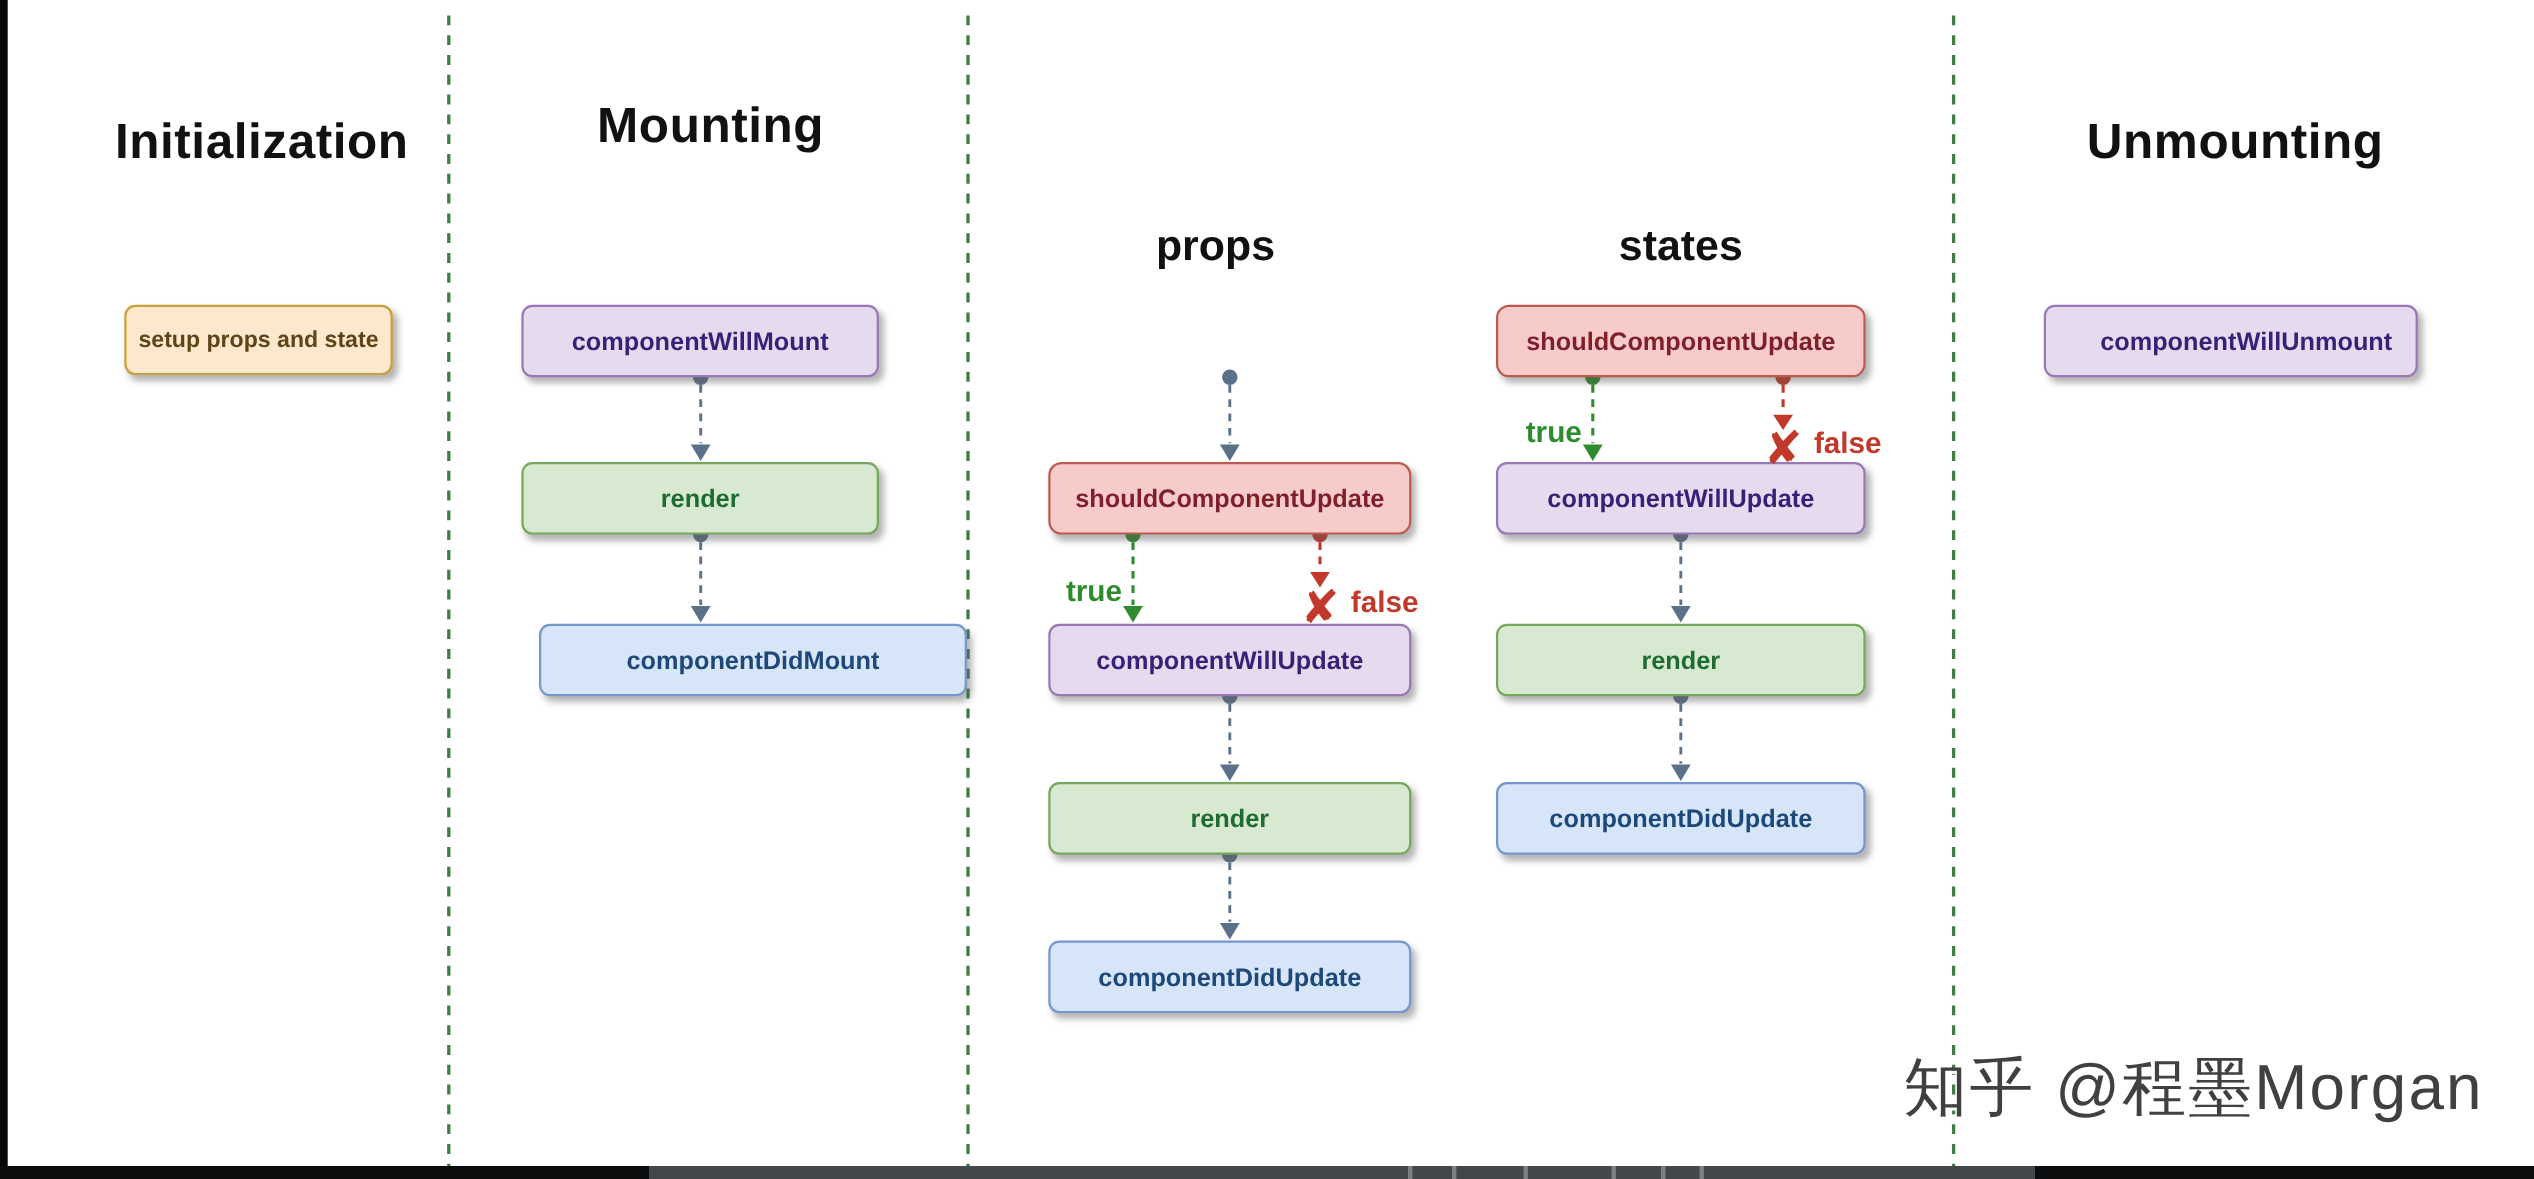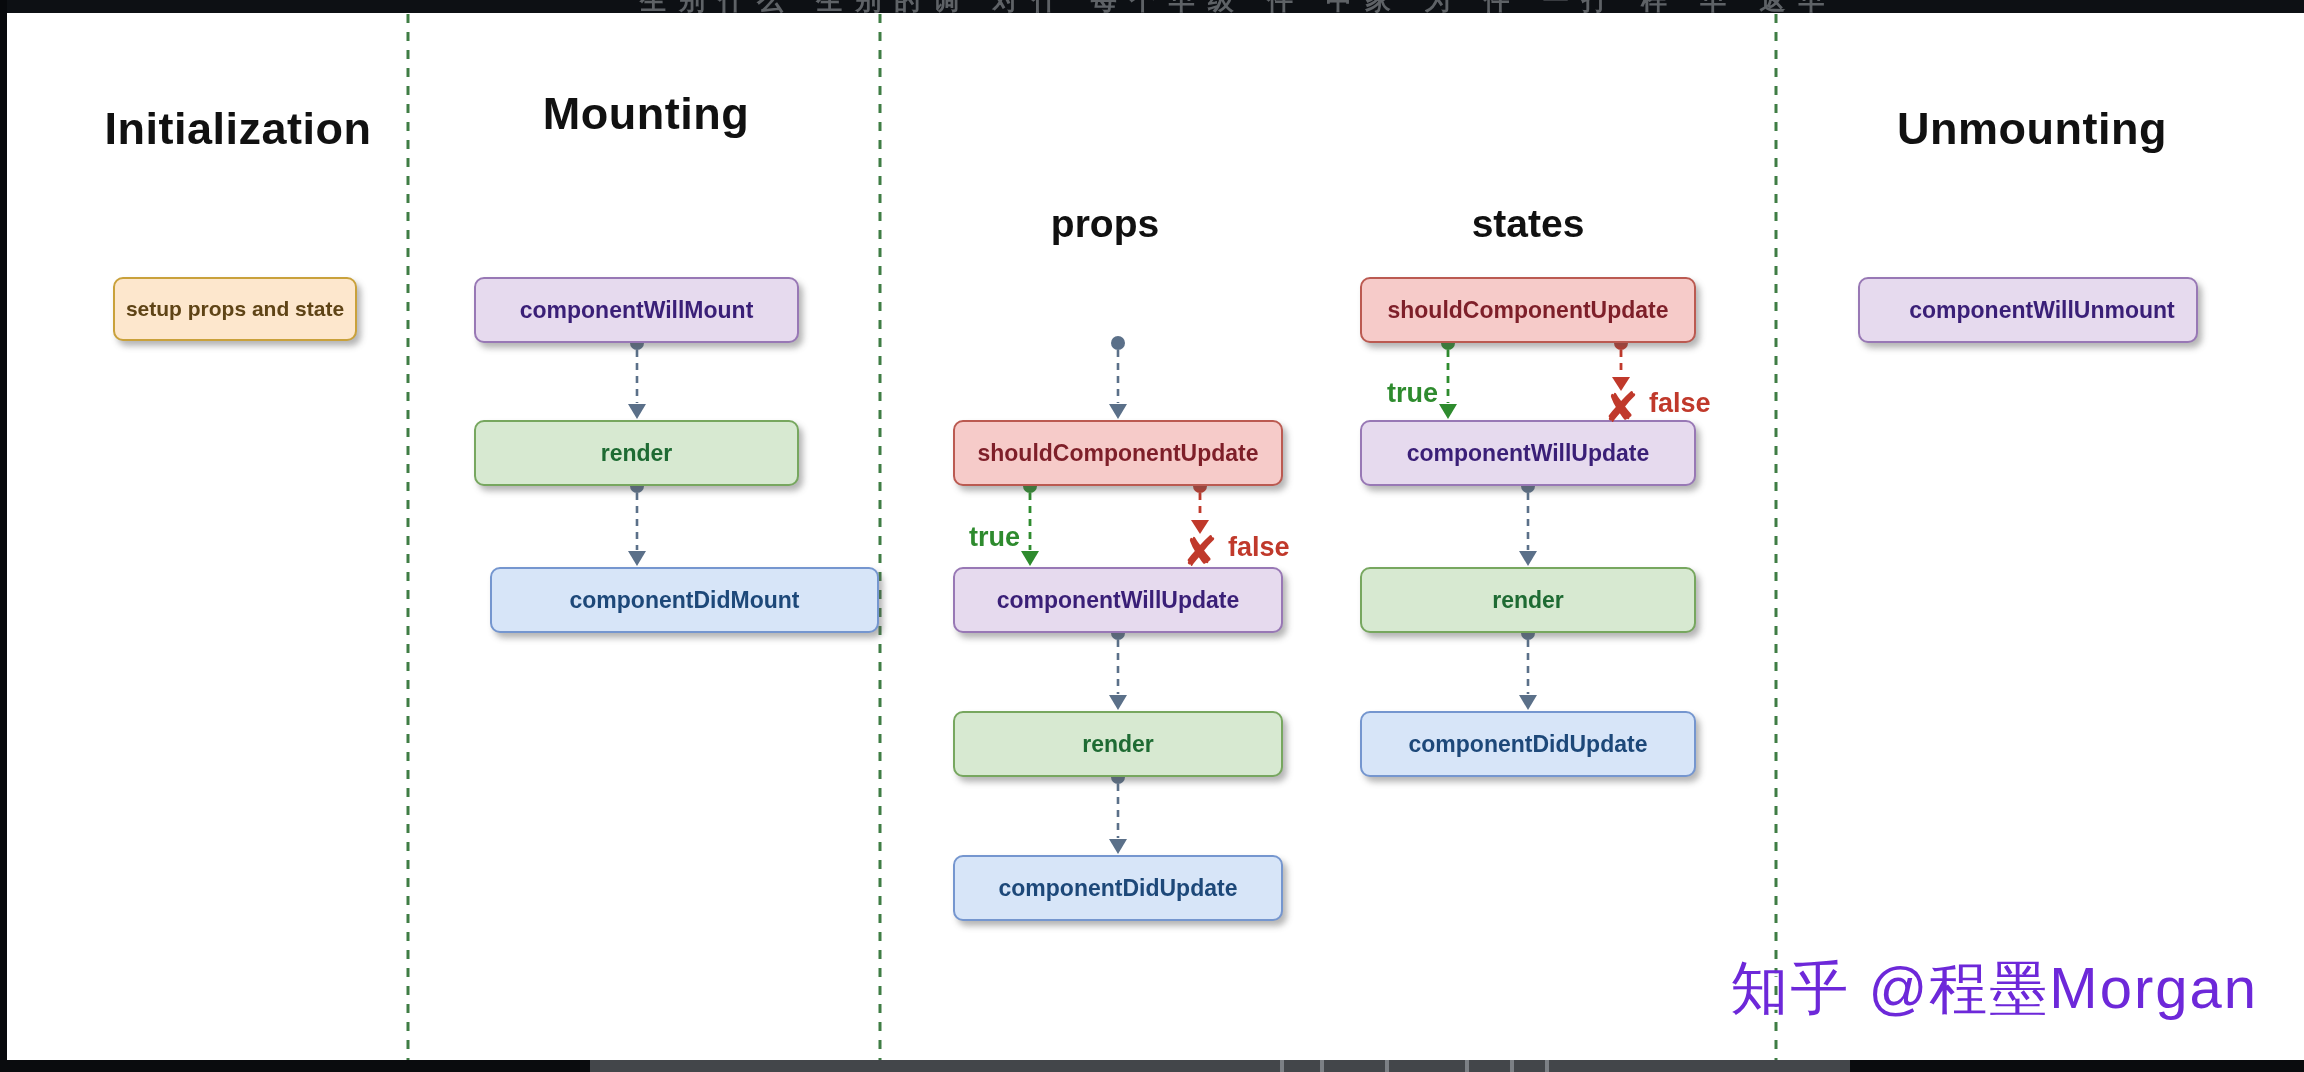--- a/index.html
+++ b/index.html
@@ -30,32 +30,32 @@
     display:flex;align-items:center;justify-content:center;
     font-size:23px;font-weight:600;
     box-shadow:4px 5px 6px rgba(90,90,90,.45);
     box-sizing:border-box;white-space:nowrap;
   }
   .node.orange{background:var(--orange_fill);border-color:var(--orange_border);color:var(--orange_text);height:64px;font-size:21px;}
   .node.purple{background:var(--purple_fill);border-color:var(--purple_border);color:var(--purple_text);}
   .node.green {background:var(--green_fill); border-color:var(--green_border); color:var(--green_text);}
   .node.blue  {background:var(--blue_fill);  border-color:var(--blue_border);  color:var(--blue_text);}
   .node.cyan  {background:var(--cyan_fill);  border-color:var(--cyan_border);  color:var(--cyan_text);}
-  .node.red   {background:var(--red_fill);   border-color:var(--red_border);   color:var(--red_text);}
+  .node.red   {background:var(--red_fill);   border-color:var(--red_border);   color:var(--red_text);border-radius:12px;}
   .cond-label{position:absolute;font-size:27px;font-weight:700;white-space:nowrap;}
   .cond-label.true{color:var(--true_green);width:80px;text-align:right;}
   .cond-label.false{color:var(--false_red);}
   .x-mark{
     position:absolute;width:44px;height:48px;line-height:48px;text-align:center;
     font-size:42px;font-weight:700;color:var(--false_red);
     font-family:"DejaVu Sans","Liberation Sans",sans-serif;
   }
   .watermark{
     position:absolute;top:950px;right:46px;font-size:58px;font-weight:400;
-    color:#6d28d9;letter-spacing:2px;white-space:nowrap;
+    color:#404040;letter-spacing:2px;white-space:nowrap;
     text-shadow:3px 3px 0 #ffffff;
   }
 </style>
 </head>
 <body>
 
 <div class="stage">
 
   <svg class="overlay" width="2304" height="1072" viewBox="0 0 2304 1072">
 
@@ -146,23 +146,20 @@
   <div class="cond-label true" style="left:940px;top:522px;">true</div>
   <div class="cond-label false" style="left:1228px;top:532px;">false</div>
   <div class="cond-label true" style="left:1358px;top:378px;">true</div>
   <div class="cond-label false" style="left:1649px;top:388px;">false</div>
 
   <div class="x-mark" style="left:1178px;top:528px;">✘</div>
   <div class="x-mark" style="left:1599px;top:384px;">✘</div>
 
   <div class="watermark">知乎 @程墨Morgan</div>
 
-  <div class="topbar">
-    <span class="frag">生别什么 生别的调 对什 每个早级 件 中家 为 件 一打 样 早 返早</span>
-  </div>
 
   <div class="left-border"></div>
 
   <div class="bottombar">
     <div class="seg" style="left:590px;width:1260px;"></div>
     <div class="tick" style="left:1280px;"></div>
     <div class="tick" style="left:1320px;"></div>
     <div class="tick" style="left:1385px;"></div>
     <div class="tick" style="left:1465px;"></div>
     <div class="tick" style="left:1510px;"></div>

